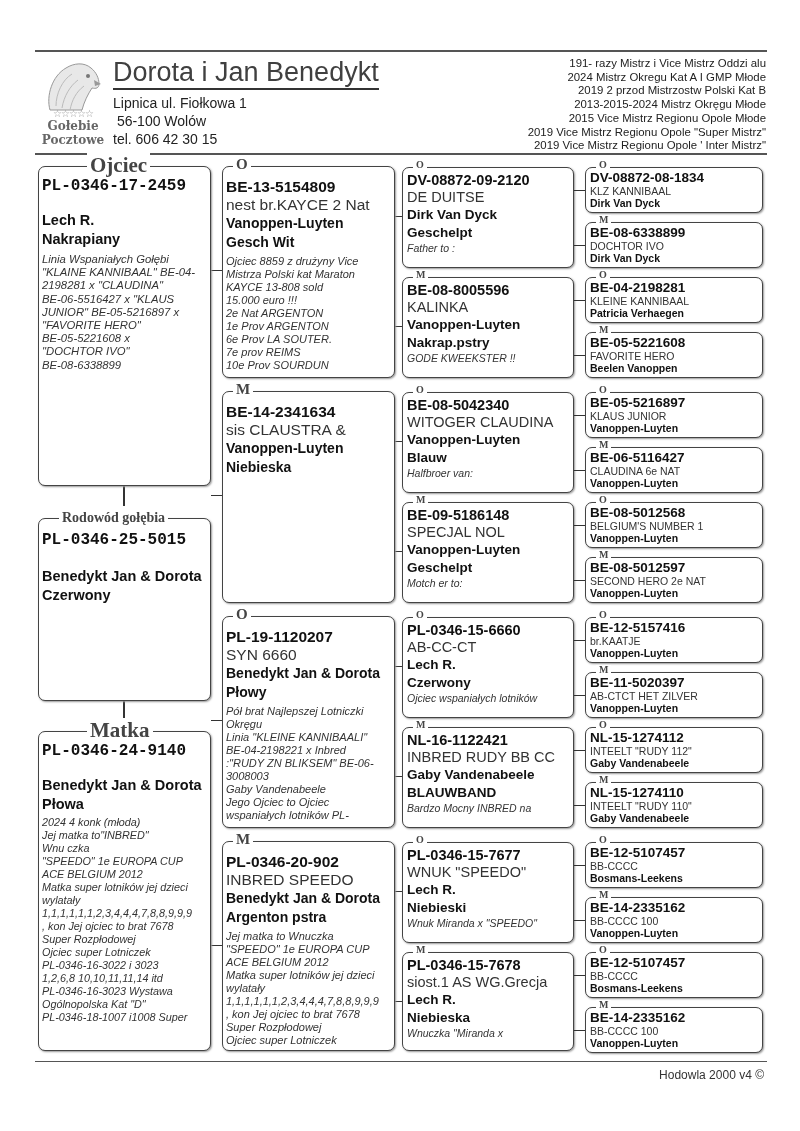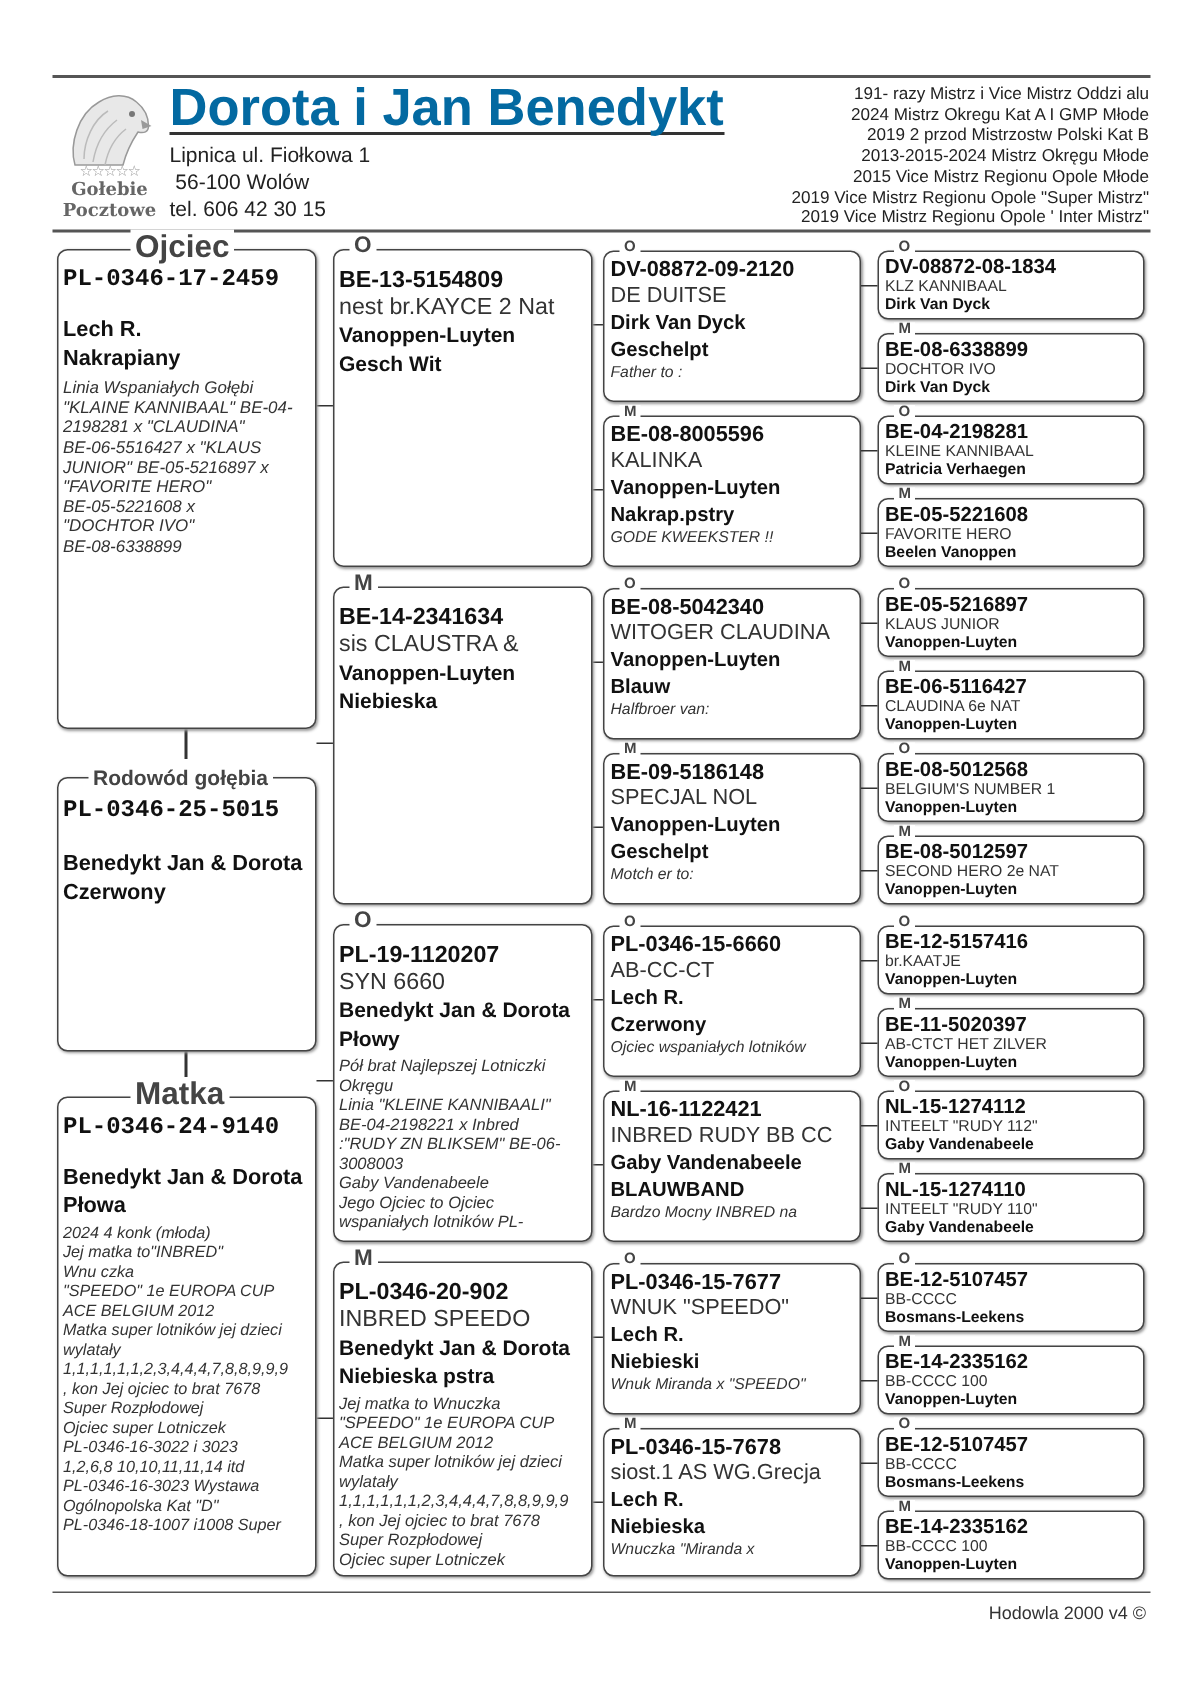--- a/index.html
+++ b/index.html
@@ -7,25 +7,25 @@
   .abs{position:absolute;}
   .rule-top{left:35px;top:50px;width:732px;height:2px;background:#555;}
   .rule-mid{left:35px;top:153px;width:732px;height:2px;background:#555;}
   .rule-bot{left:35px;top:1061px;width:732px;height:1px;background:#555;}
   .logo{left:38px;top:58px;width:70px;height:92px;}
   .logo .bird{position:absolute;left:6px;top:0;width:58px;height:56px;}
   .logo .stars{position:absolute;left:0;top:50px;width:70px;text-align:center;font-size:10px;color:#999;letter-spacing:-1px;}
   .logo .l1,.logo .l2{position:absolute;left:0;width:70px;text-align:center;font-family:"DejaVu Serif",serif;font-weight:bold;color:#666;font-size:12px;}
   .logo .l1{top:61px;}
   .logo .l2{top:75px;}
-  .owner{left:113px;top:56px;font-size:35px;font-weight:bold;color:#0369a1;border-bottom:2px solid #333;padding-bottom:0;line-height:32px;}
+  .owner{left:113px;top:56px;font-size:27px;font-weight:normal;color:#404040;border-bottom:2px solid #333;padding-bottom:0;line-height:32px;}
   .addr{left:113px;font-size:14px;color:#222;}
   .titles{right:34px;top:57px;text-align:right;font-size:11.4px;line-height:13.7px;color:#222;}
   .box{position:absolute;border:1.5px solid #444;border-radius:7px;box-sizing:border-box;box-shadow:1px 1px 2px #999;background:#fff;}
-  .legend{position:absolute;top:-11px;background:#fff;font-family:Liberation Sans, sans-serif;font-weight:bold;color:#444;padding:0 3px;line-height:16px;}
+  .legend{position:absolute;top:-11px;background:#fff;font-family:Liberation Serif, serif;font-weight:bold;color:#444;padding:0 3px;line-height:16px;}
   .ring{font-weight:bold;color:#111;white-space:nowrap;}
   .name{color:#333;white-space:nowrap;}
   .owner2{font-weight:bold;white-space:nowrap;}
   .color{font-weight:bold;}
   .desc{color:#333;white-space:pre-line;font-style:italic;}
   .c1{left:38px;width:173px;}
   .c1 .inner{padding:2px 3px;}
   .c1 .ring{font-size:16px;font-family:Liberation Mono, monospace;}
   .c1 .owner2,.c1 .color{font-size:14.5px;line-height:19px;}
   .c1 .desc{font-size:11.3px;line-height:13.2px;}
@@ -153,20 +153,29 @@
   </div>
 </div>
 
 <div class="box c2" style="top:166px;height:212px">
   <div class="legend">O</div>
   <div class="inner">
     <div class="ring" style="margin-top:6px">BE-13-5154809</div>
     <div class="name">nest br.KAYCE 2 Nat</div>
     <div class="owner2">Vanoppen-Luyten</div>
     <div class="color">Gesch Wit</div>
+    <div class="desc">Ojciec 8859 z drużyny Vice
+Mistrza Polski kat Maraton
+KAYCE 13-808 sold
+ 15.000 euro !!!
+2e Nat ARGENTON
+1e Prov ARGENTON
+6e Prov LA SOUTER.
+7e prov REIMS
+10e Prov SOURDUN</div>
   </div>
 </div>
 <div class="box c2" style="top:391px;height:212px">
   <div class="legend">M</div>
   <div class="inner">
     <div class="ring" style="margin-top:6px">BE-14-2341634</div>
     <div class="name">sis CLAUSTRA &amp;</div>
     <div class="owner2">Vanoppen-Luyten</div>
     <div class="color">Niebieska</div>
   </div>
@@ -188,21 +197,21 @@
 Jego Ojciec to Ojciec
 wspaniałych lotników PL-</div>
   </div>
 </div>
 <div class="box c2" style="top:841px;height:210px">
   <div class="legend">M</div>
   <div class="inner">
     <div class="ring" style="margin-top:6px">PL-0346-20-902</div>
     <div class="name">INBRED SPEEDO</div>
     <div class="owner2">Benedykt Jan &amp; Dorota</div>
-    <div class="color">Niebieska pstra</div>
+    <div class="color">Argenton pstra</div>
     <div class="desc">Jej matka to Wnuczka
  "SPEEDO" 1e EUROPA CUP
 ACE BELGIUM 2012
 Matka super lotników jej dzieci
 wylatały
 1,1,1,1,1,1,2,3,4,4,4,7,8,8,9,9,9
 , kon Jej ojciec to brat 7678
 Super  Rozpłodowej
 Ojciec super Lotniczek</div>
   </div>

